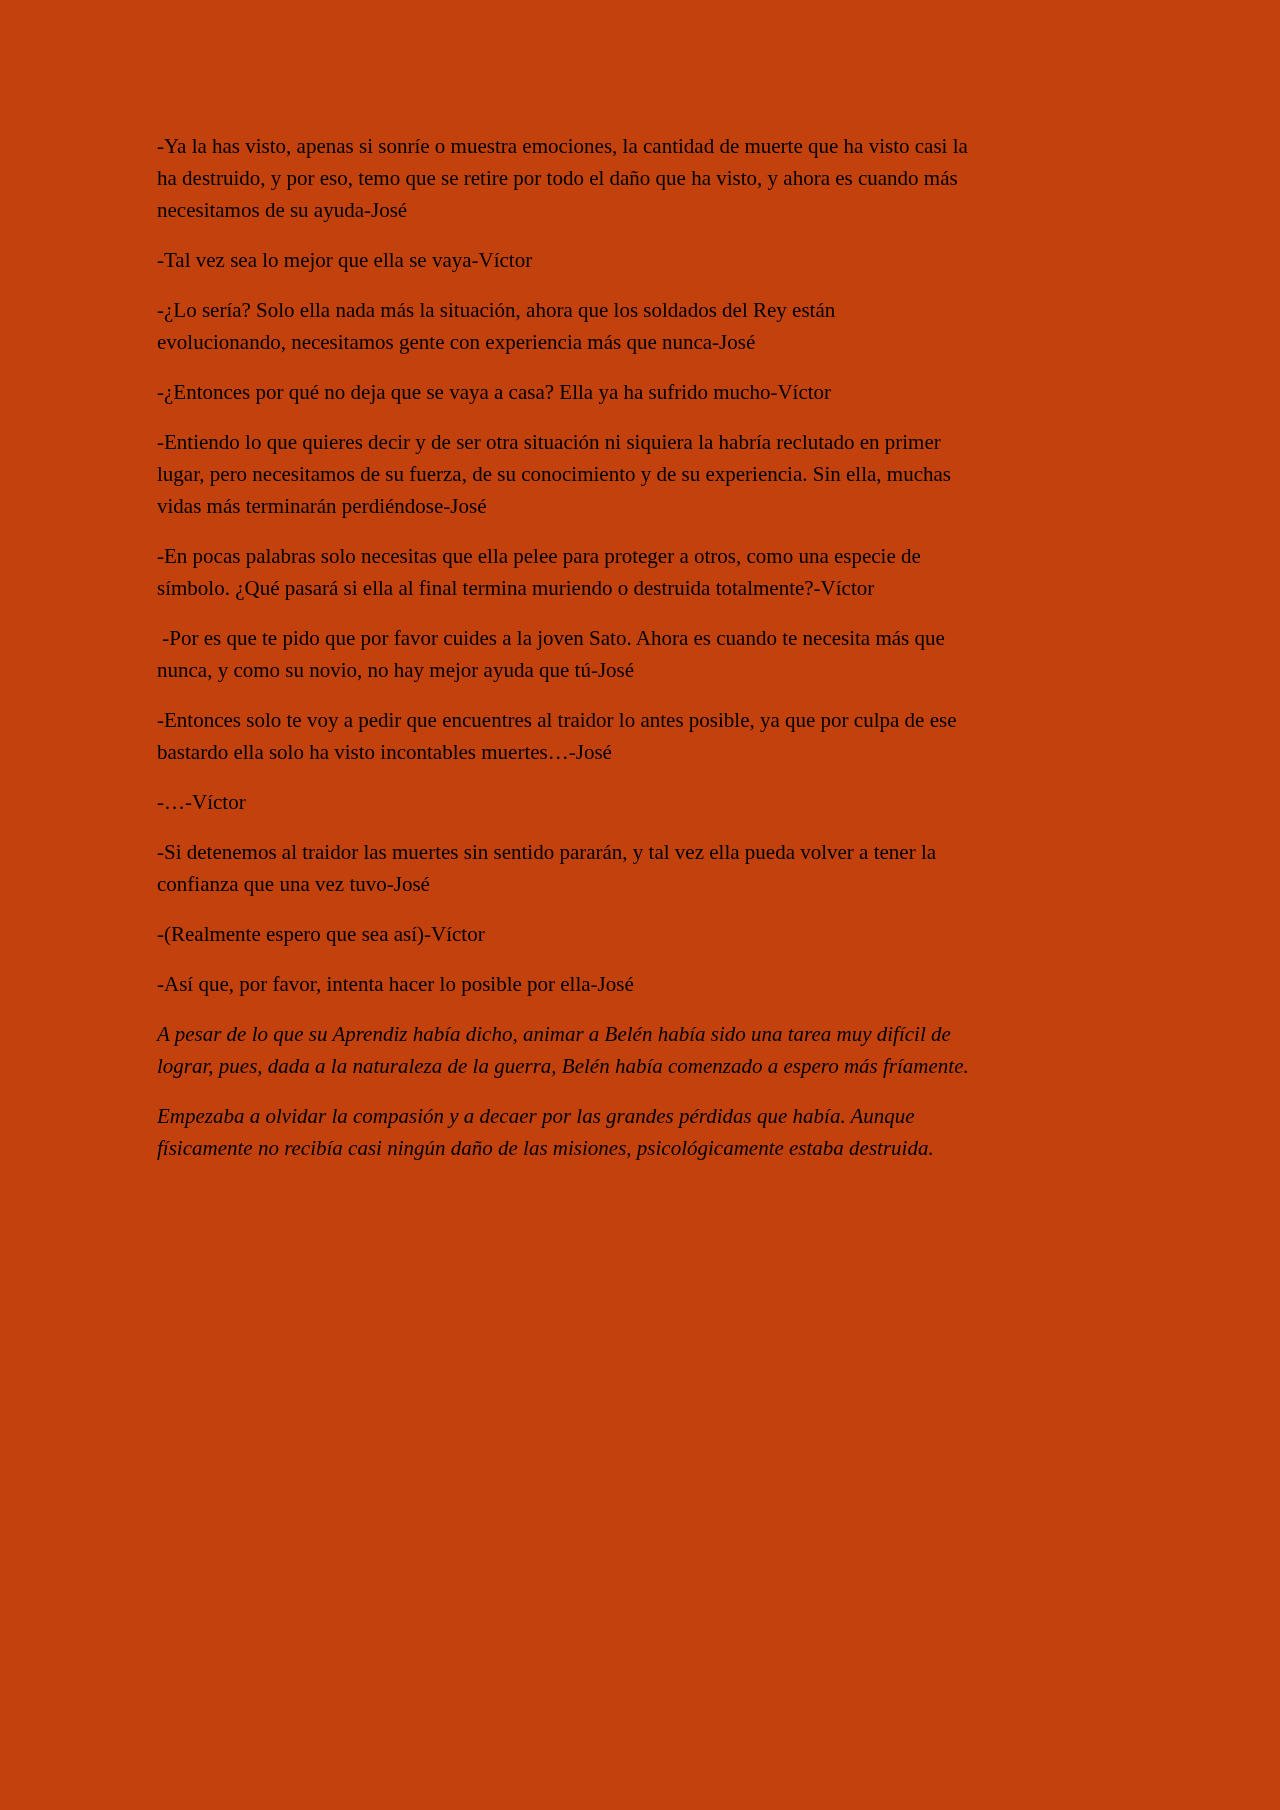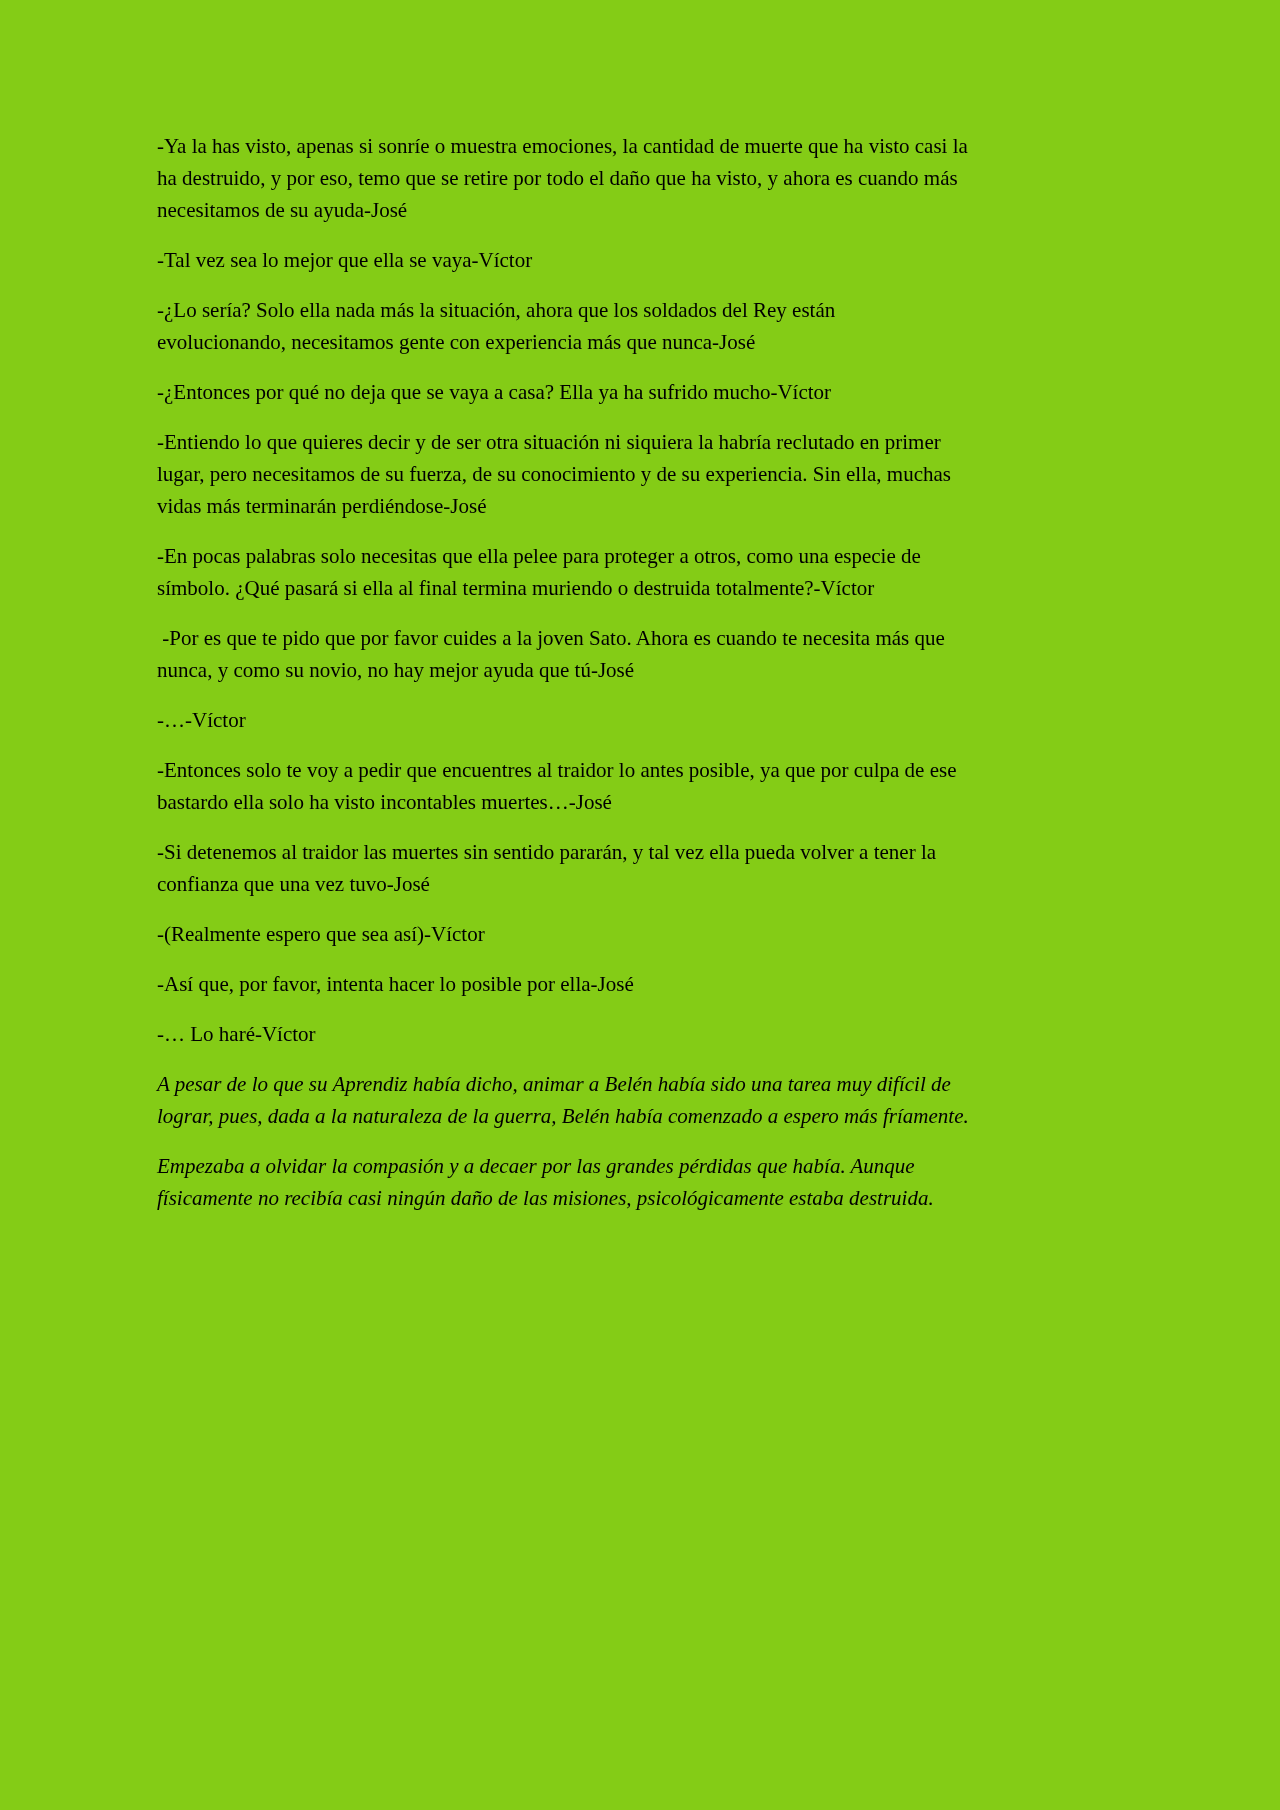--- a/index.html
+++ b/index.html
@@ -5,21 +5,21 @@
   html, body {
     margin: 0;
     padding: 0;
     background: #ffffff;
   }
   .page {
     position: relative;
     width: 1280px;
     height: 1810px;
     box-sizing: border-box;
-    background: #84cc16;
+    background: #c2410c;
     color: #000000;
     font-family: "Liberation Serif", serif;
     overflow: hidden;
     padding-left: 32px;
   }
   .content {
     position: absolute;
     left: 157px;
     top: 130px;
     width: 812px;
@@ -40,22 +40,21 @@
 
 <div class="page">
   <div class="content">
     <p class="para">-Ya la has visto, apenas si sonríe o muestra emociones, la cantidad de muerte que ha visto casi la ha destruido, y por eso, temo que se retire por todo el daño que ha visto, y ahora es cuando más necesitamos de su ayuda-José</p>
     <p class="para">-Tal vez sea lo mejor que ella se vaya-Víctor</p>
     <p class="para">-¿Lo sería? Solo ella nada más la situación, ahora que los soldados del Rey están evolucionando, necesitamos gente con experiencia más que nunca-José</p>
     <p class="para">-¿Entonces por qué no deja que se vaya a casa? Ella ya ha sufrido mucho-Víctor</p>
     <p class="para">-Entiendo lo que quieres decir y de ser otra situación ni siquiera la habría reclutado en primer lugar, pero necesitamos de su fuerza, de su conocimiento y de su experiencia. Sin ella, muchas vidas más terminarán perdiéndose-José</p>
     <p class="para">-En pocas palabras solo necesitas que ella pelee para proteger a otros, como una especie de símbolo. ¿Qué pasará si ella al final termina muriendo o destruida totalmente?-Víctor</p>
     <p class="para"> -Por es que te pido que por favor cuides a la joven Sato. Ahora es cuando te necesita más que nunca, y como su novio, no hay mejor ayuda que tú-José</p>
+    <p class="para">-Entonces solo te voy a pedir que encuentres al traidor lo antes posible, ya que por culpa de ese bastardo ella solo ha visto incontables muertes…-José</p>
     <p class="para">-…-Víctor</p>
-    <p class="para">-Entonces solo te voy a pedir que encuentres al traidor lo antes posible, ya que por culpa de ese bastardo ella solo ha visto incontables muertes…-José</p>
     <p class="para">-Si detenemos al traidor las muertes sin sentido pararán, y tal vez ella pueda volver a tener la confianza que una vez tuvo-José</p>
     <p class="para">-(Realmente espero que sea así)-Víctor</p>
     <p class="para">-Así que, por favor, intenta hacer lo posible por ella-José</p>
-    <p class="para">-… Lo haré-Víctor</p>
     <p class="para italic">A pesar de lo que su Aprendiz había dicho, animar a Belén había sido una tarea muy difícil de lograr, pues, dada a la naturaleza de la guerra, Belén había comenzado a espero más fríamente.</p>
     <p class="para italic">Empezaba a olvidar la compasión y a decaer por las grandes pérdidas que había. Aunque físicamente no recibía casi ningún daño de las misiones, psicológicamente estaba destruida.</p>
   </div>
 </div>
 
 </body></html>

